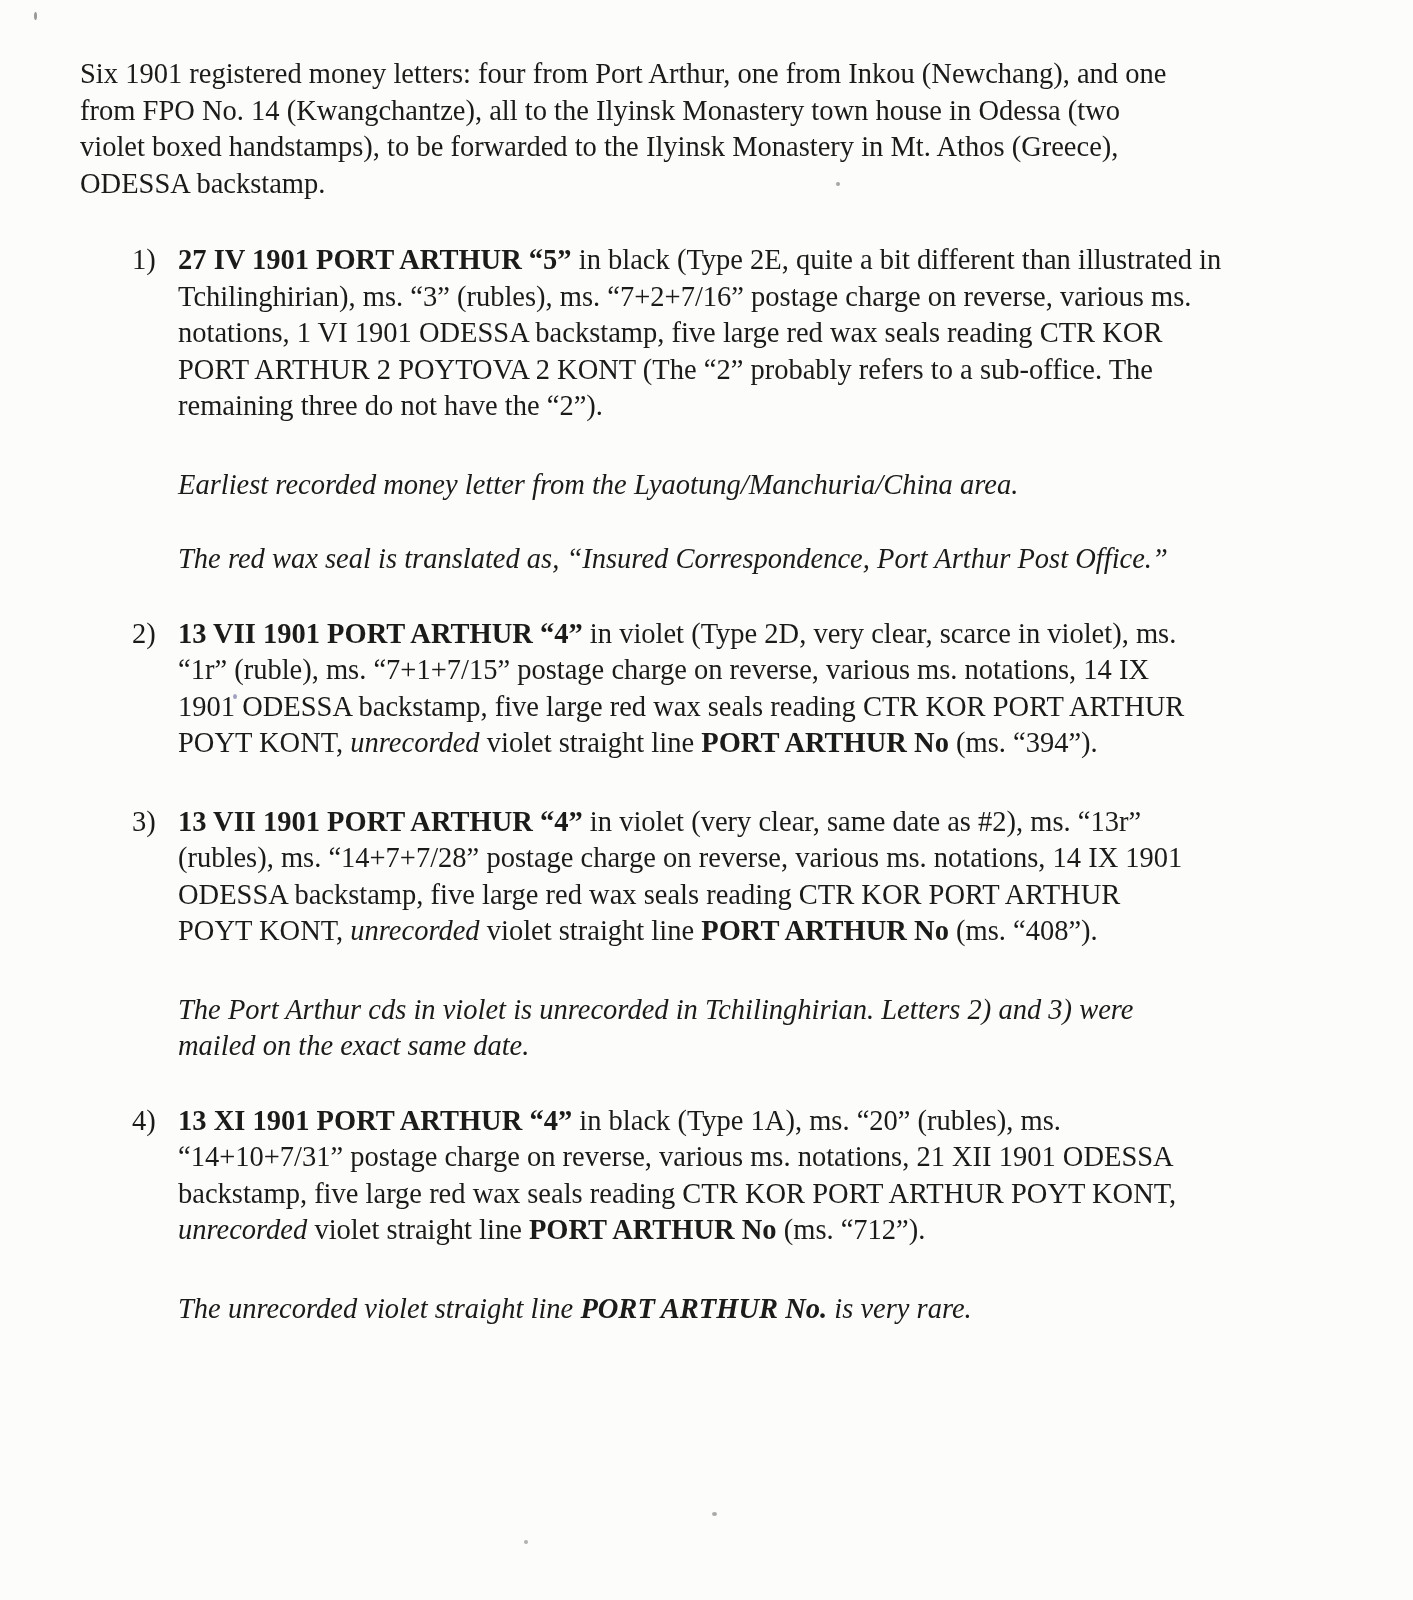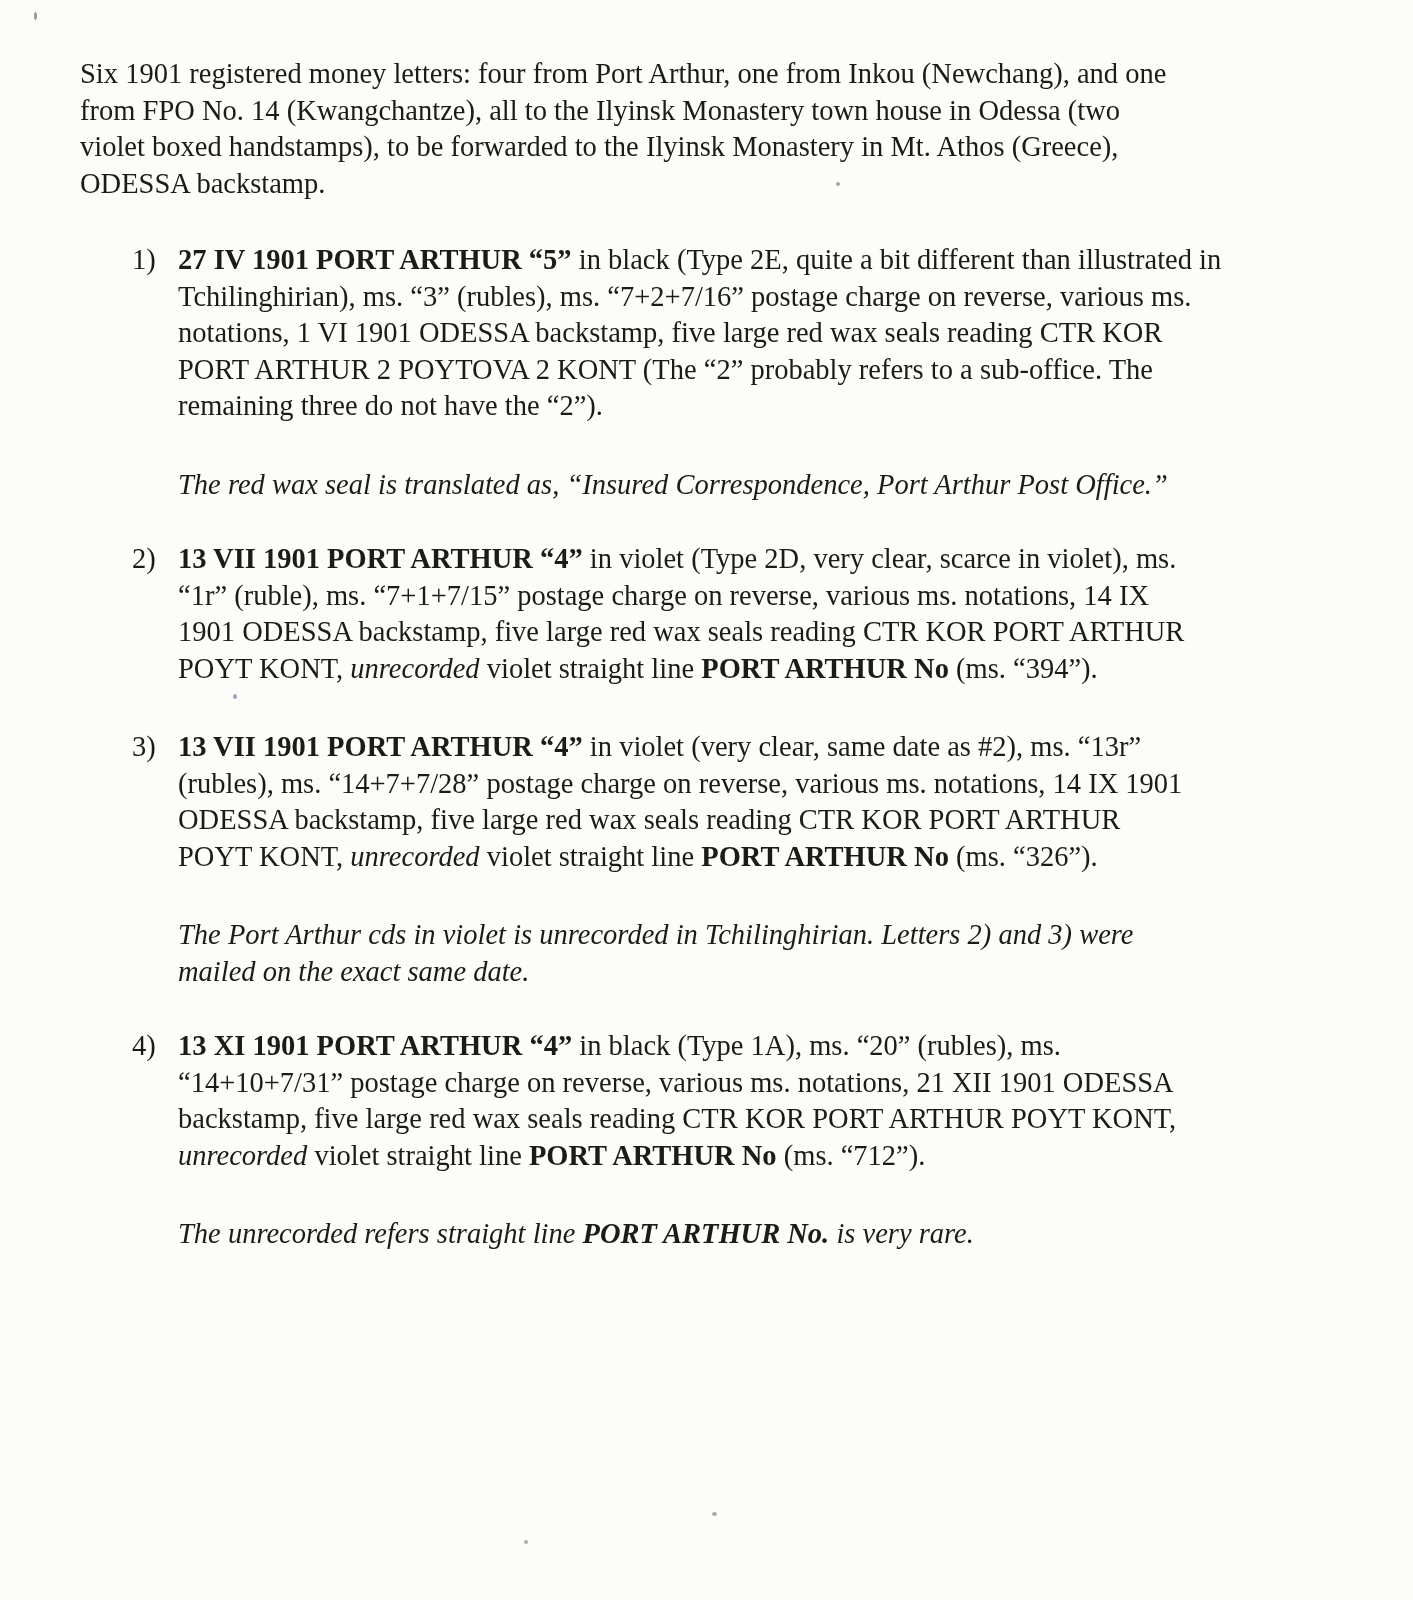--- a/index.html
+++ b/index.html
@@ -75,52 +75,53 @@
 
   <div class="item">
     <span class="num">1)</span>
     <div class="body"><strong class="lead">27 IV 1901 PORT ARTHUR “5”</strong><span> in black (Type 2E, quite a bit different than illustrated in
 Tchilinghirian), ms. “3” (rubles), ms. “7+2+7/16” postage charge on reverse, various ms.
 notations, 1 VI 1901 ODESSA backstamp, five large red wax seals reading CTR KOR
 PORT ARTHUR 2 POYTOVA 2 KONT (The “2” probably refers to a sub-office. The
 remaining three do not have the “2”).</span></div>
   </div>
 
+  <p class="note">Earliest recorded money letter from the Lyaotung/Manchuria/China area.</p>
 
 
   <p class="note">The red wax seal is translated as, “Insured Correspondence, Port Arthur Post Office.”</p>
 
   <div class="item">
     <span class="num">2)</span>
     <div class="body"><strong class="lead">13 VII 1901 PORT ARTHUR “4”</strong><span> in violet (Type 2D, very clear, scarce in violet), ms.
 “1r” (ruble), ms. “7+1+7/15” postage charge on reverse, various ms. notations, 14 IX
 1901 ODESSA backstamp, five large red wax seals reading CTR KOR PORT ARTHUR
 POYT KONT, </span><em class="inline-italic">unrecorded</em><span> violet straight line </span><strong class="inline-bold">PORT ARTHUR No</strong><span> (ms. “394”).</span></div>
   </div>
 
   <div class="item">
     <span class="num">3)</span>
     <div class="body"><strong class="lead">13 VII 1901 PORT ARTHUR “4”</strong><span> in violet (very clear, same date as #2), ms. “13r”
 (rubles), ms. “14+7+7/28” postage charge on reverse, various ms. notations, 14 IX 1901
 ODESSA backstamp, five large red wax seals reading CTR KOR PORT ARTHUR
-POYT KONT, </span><em class="inline-italic">unrecorded</em><span> violet straight line </span><strong class="inline-bold">PORT ARTHUR No</strong><span> (ms. “326”).</span></div>
+POYT KONT, </span><em class="inline-italic">unrecorded</em><span> violet straight line </span><strong class="inline-bold">PORT ARTHUR No</strong><span> (ms. “408”).</span></div>
   </div>
 
   <p class="note">The Port Arthur cds in violet is unrecorded in Tchilinghirian. Letters 2) and 3) were
 mailed on the exact same date.</p>
 
   <div class="item">
     <span class="num">4)</span>
     <div class="body"><strong class="lead">13 XI 1901 PORT ARTHUR “4”</strong><span> in black (Type 1A), ms. “20” (rubles), ms.
 “14+10+7/31” postage charge on reverse, various ms. notations, 21 XII 1901 ODESSA
 backstamp, five large red wax seals reading CTR KOR PORT ARTHUR POYT KONT,
 </span><em class="inline-italic">unrecorded</em><span> violet straight line </span><strong class="inline-bold">PORT ARTHUR No</strong><span> (ms. “712”).</span></div>
   </div>
 
-  <p class="note final-note"><span>The unrecorded refers straight line </span><strong class="bold-italic">PORT ARTHUR No.</strong><span> is very rare.</span></p>
+  <p class="note final-note"><span>The unrecorded violet straight line </span><strong class="bold-italic">PORT ARTHUR No.</strong><span> is very rare.</span></p>
 
   <span class="speck speck-1"></span>
   <span class="speck speck-2"></span>
   <span class="speck speck-3"></span>
   <span class="speck speck-4"></span>
   <span class="speck speck-5"></span>
 
 </div>
 
 </body></html>

